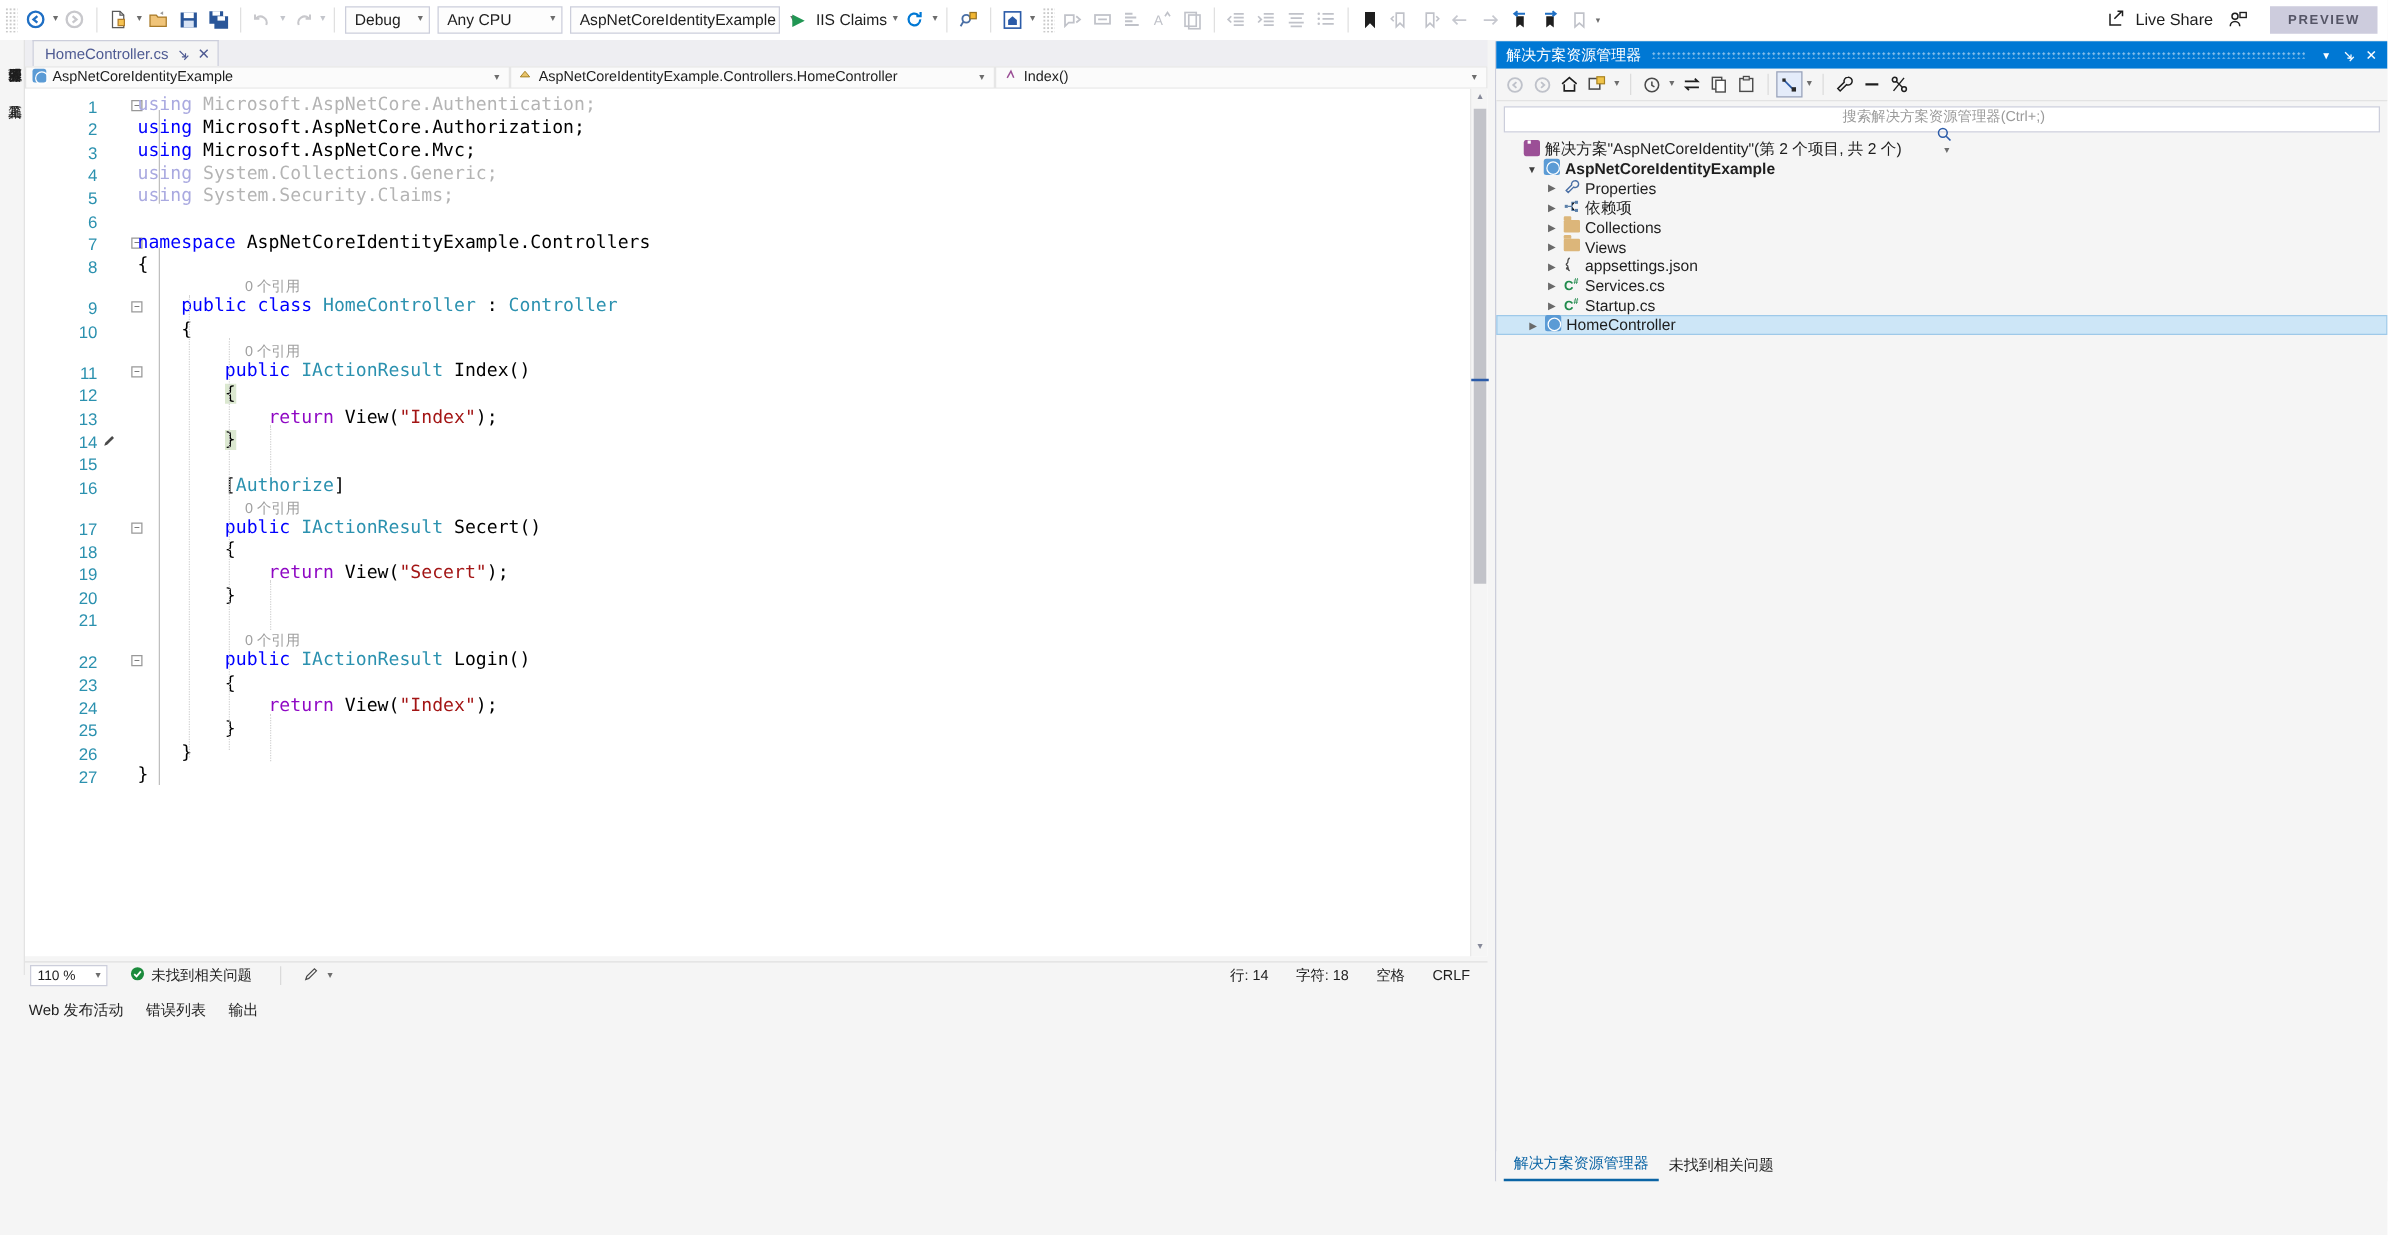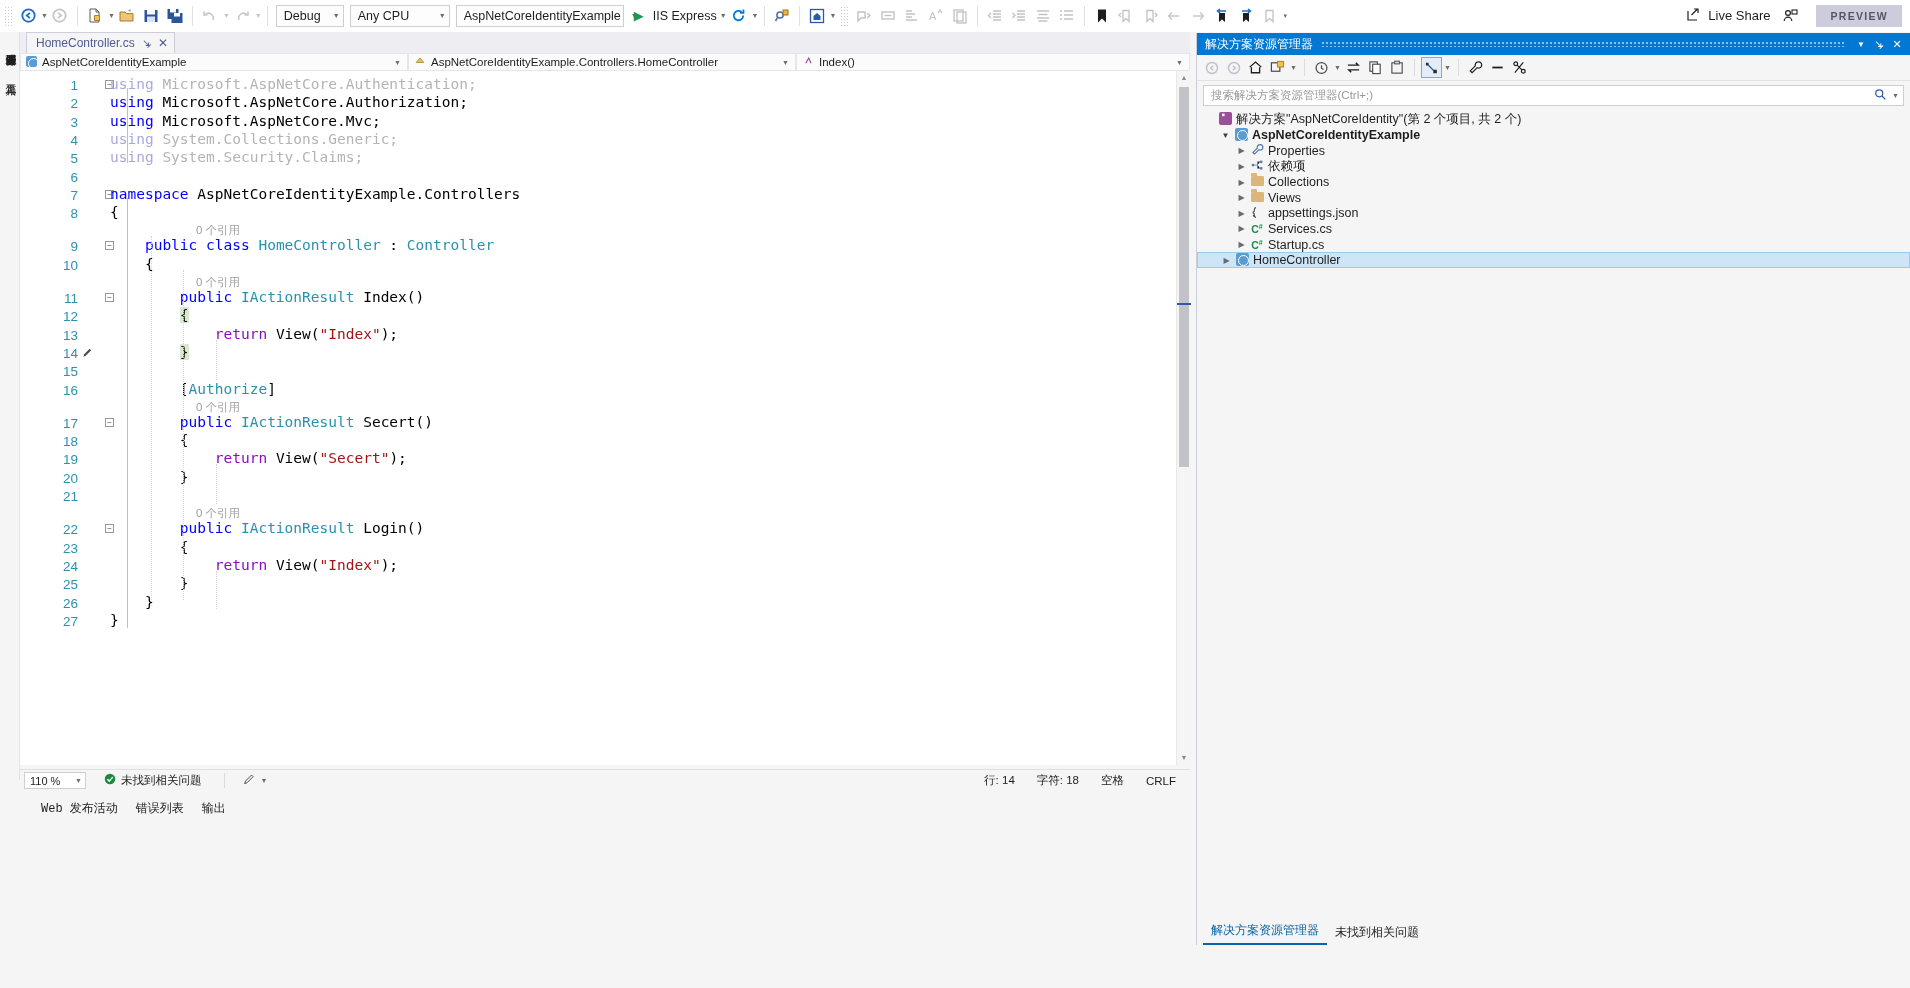--- a/index.html
+++ b/index.html
@@ -155,22 +155,21 @@
   .sb-item { display: flex; align-items: center; gap: 5px; margin-left: 18px; }
   .sb-ok { color: #1b8a3c; font-size: 12px; }
   .sb-div { width: 1px; height: 15px; background: #dadada; margin-left: 22px; }
   .sb-right { margin-left: auto; display: flex; align-items: center; gap: 22px;
     padding-right: 14px; }
 
   
   .bottomdock {
     position: absolute; left: 0; top: 791px; width: 1190px; height: 34px;
     background: #f5f5f5; display: flex; align-items: center; gap: 0;
-    padding-left: 32px;
-    font-family: Liberation Mono, monospace;
+    padding-left: 14px;
   }
   .dock-tab { font-size: 12px; color: #1e1e1e; padding: 4px 9px; }
 
   
   .solexp {
     position: absolute; left: 1196px; top: 33px; width: 714px; height: 912px;
     background: #f5f5f5; border-left: 1px solid #cccedb;
   }
   .se-title {
     height: 22px; background: #0078d4; color: #ffffff; font-size: 12px;
@@ -188,21 +187,21 @@
     padding: 0 4px; background: #f5f5f5; border-bottom: 1px solid #e3e3e3;
   }
   .se-tbtn { width: 21px; height: 21px; display: flex; align-items: center;
     justify-content: center; font-size: 13px; color: #4a4a4a; }
   .se-tbtn.dim { color: #b9bcc4; }
   .se-tbtn.boxed { border: 1px solid #99a2b8; background: #e4ecfa; }
   .se-tcaret { font-size: 7px; color: #6d6d6d; width: 9px; text-align: center; }
   .se-tsep { width: 1px; height: 17px; background: #dcdcdc; margin: 0 5px; }
   .se-search {
     margin: 4px 6px 2px 6px; height: 21px; border: 1px solid #cccedb;
-    background: #ffffff; display: flex; align-items: center; padding: 0 4px 0 7px;
+    background: #ffffff; display: flex; align-items: center; padding: 0 4px 0 7px; flex-direction: column;
   }
   .se-search .ph { flex: 1; font-size: 11.5px; color: #9a9a9a; white-space: nowrap; }
   .se-search .mag { font-size: 12px; color: #4a6fa5; }
   .se-search .sc { font-size: 7px; color: #6d6d6d; padding-left: 5px; }
   .se-tree { padding-top: 4px; font-size: 12.5px; color: #1e1e1e; }
   .tr-row { height: 15.6px; display: flex; align-items: center; white-space: nowrap; }
   .tr-row.selected { background: #cde6f7; border: 1px solid #9ec9e9; height: 16px; }
   .tr-arrow { width: 13px; text-align: center; font-size: 8px; color: #6a6a6a; }
   .tr-arrow.open { color: #3f3f3f; }
   .tr-ic { width: 18px; text-align: center; font-size: 11px; }
@@ -308,21 +307,21 @@
     <div class="tb-combo" style="width:100px">
       <span class="cap">Any CPU</span>
       <span class="arw">▼</span>
     </div>
     <div class="tb-combo" style="width:168px">
       <span class="cap">AspNetCoreIdentityExample</span>
       <span class="arw">▼</span>
     </div>
 
     <div class="tb-btn tb-play">▶</div>
-    <span class="tb-label">IIS Express</span>
+    <span class="tb-label">IIS Claims</span>
     <div class="tb-caret">▼</div>
     <div class="tb-btn tb-refresh">
       <svg width="15" height="15" viewBox="0 0 16 16">
           <path d="M13 8a5 5 0 1 1-1.7-3.7" fill="none" stroke="#0078d4" stroke-width="1.9"></path>
           <path d="M13.3 1.6v3.6h-3.6" fill="none" stroke="#0078d4" stroke-width="1.9"></path>
         </svg>
     </div>
     <div class="tb-caret">▼</div>
     <div class="tb-sep"></div>
 

